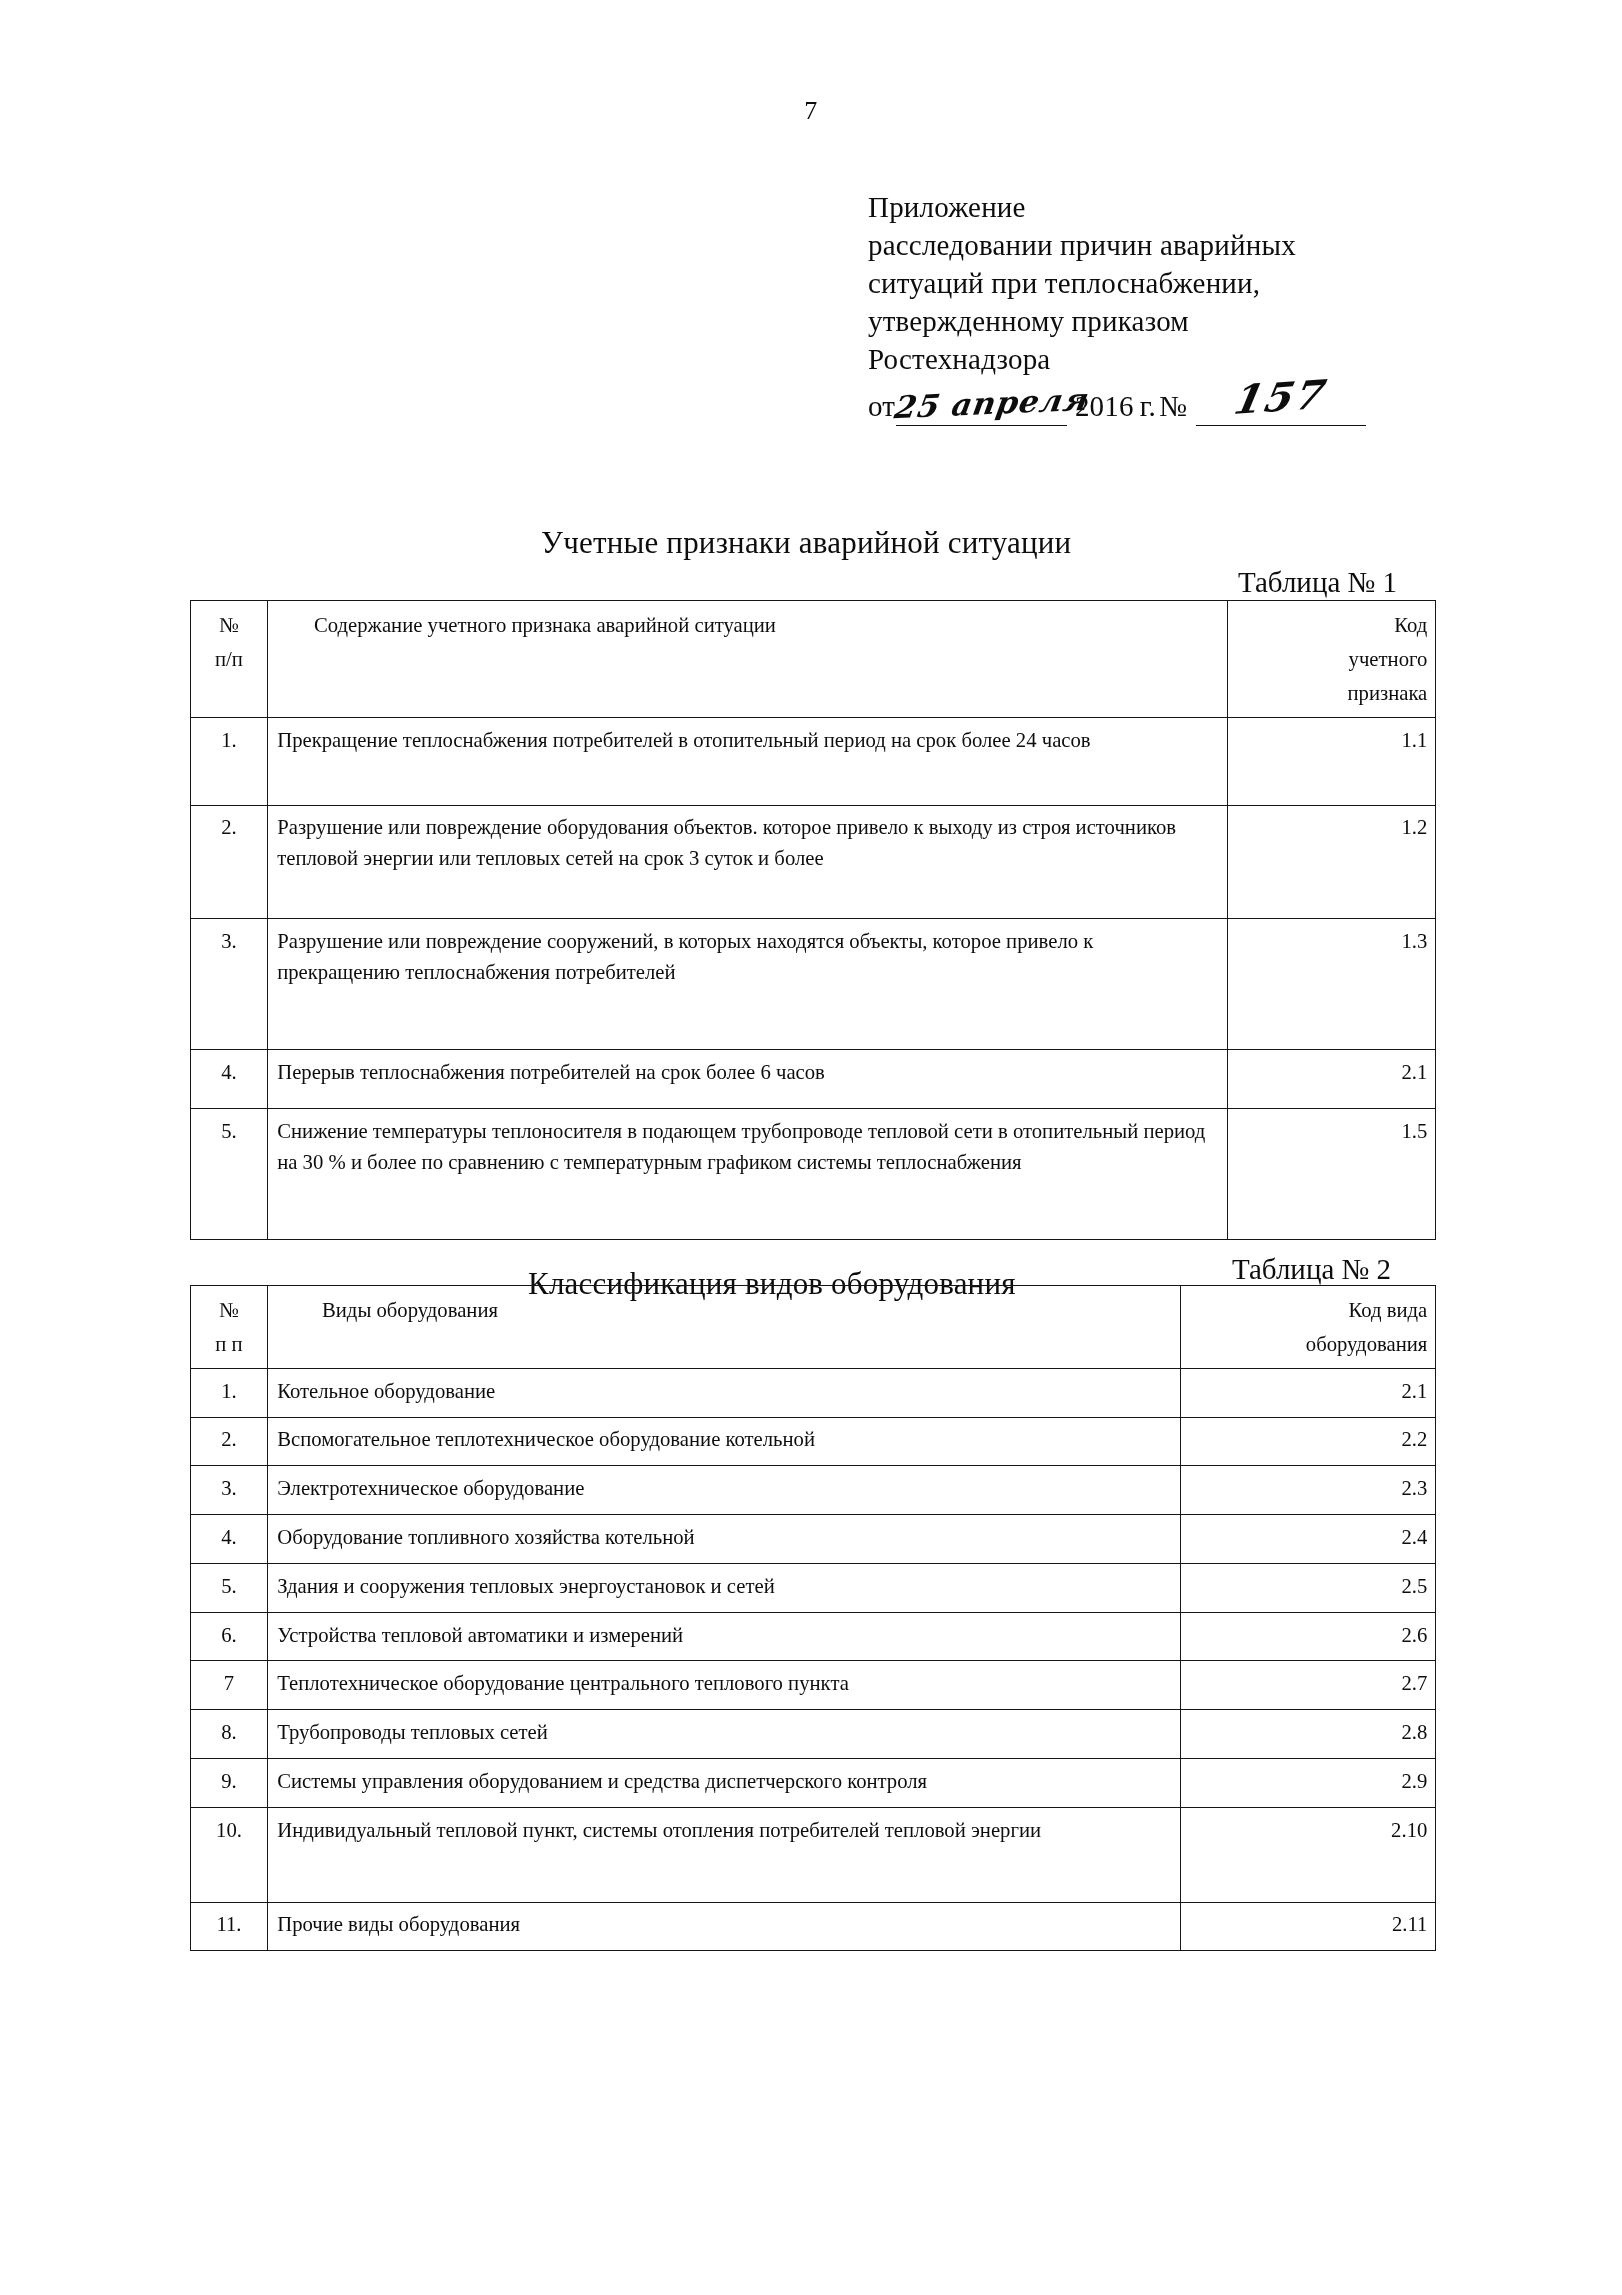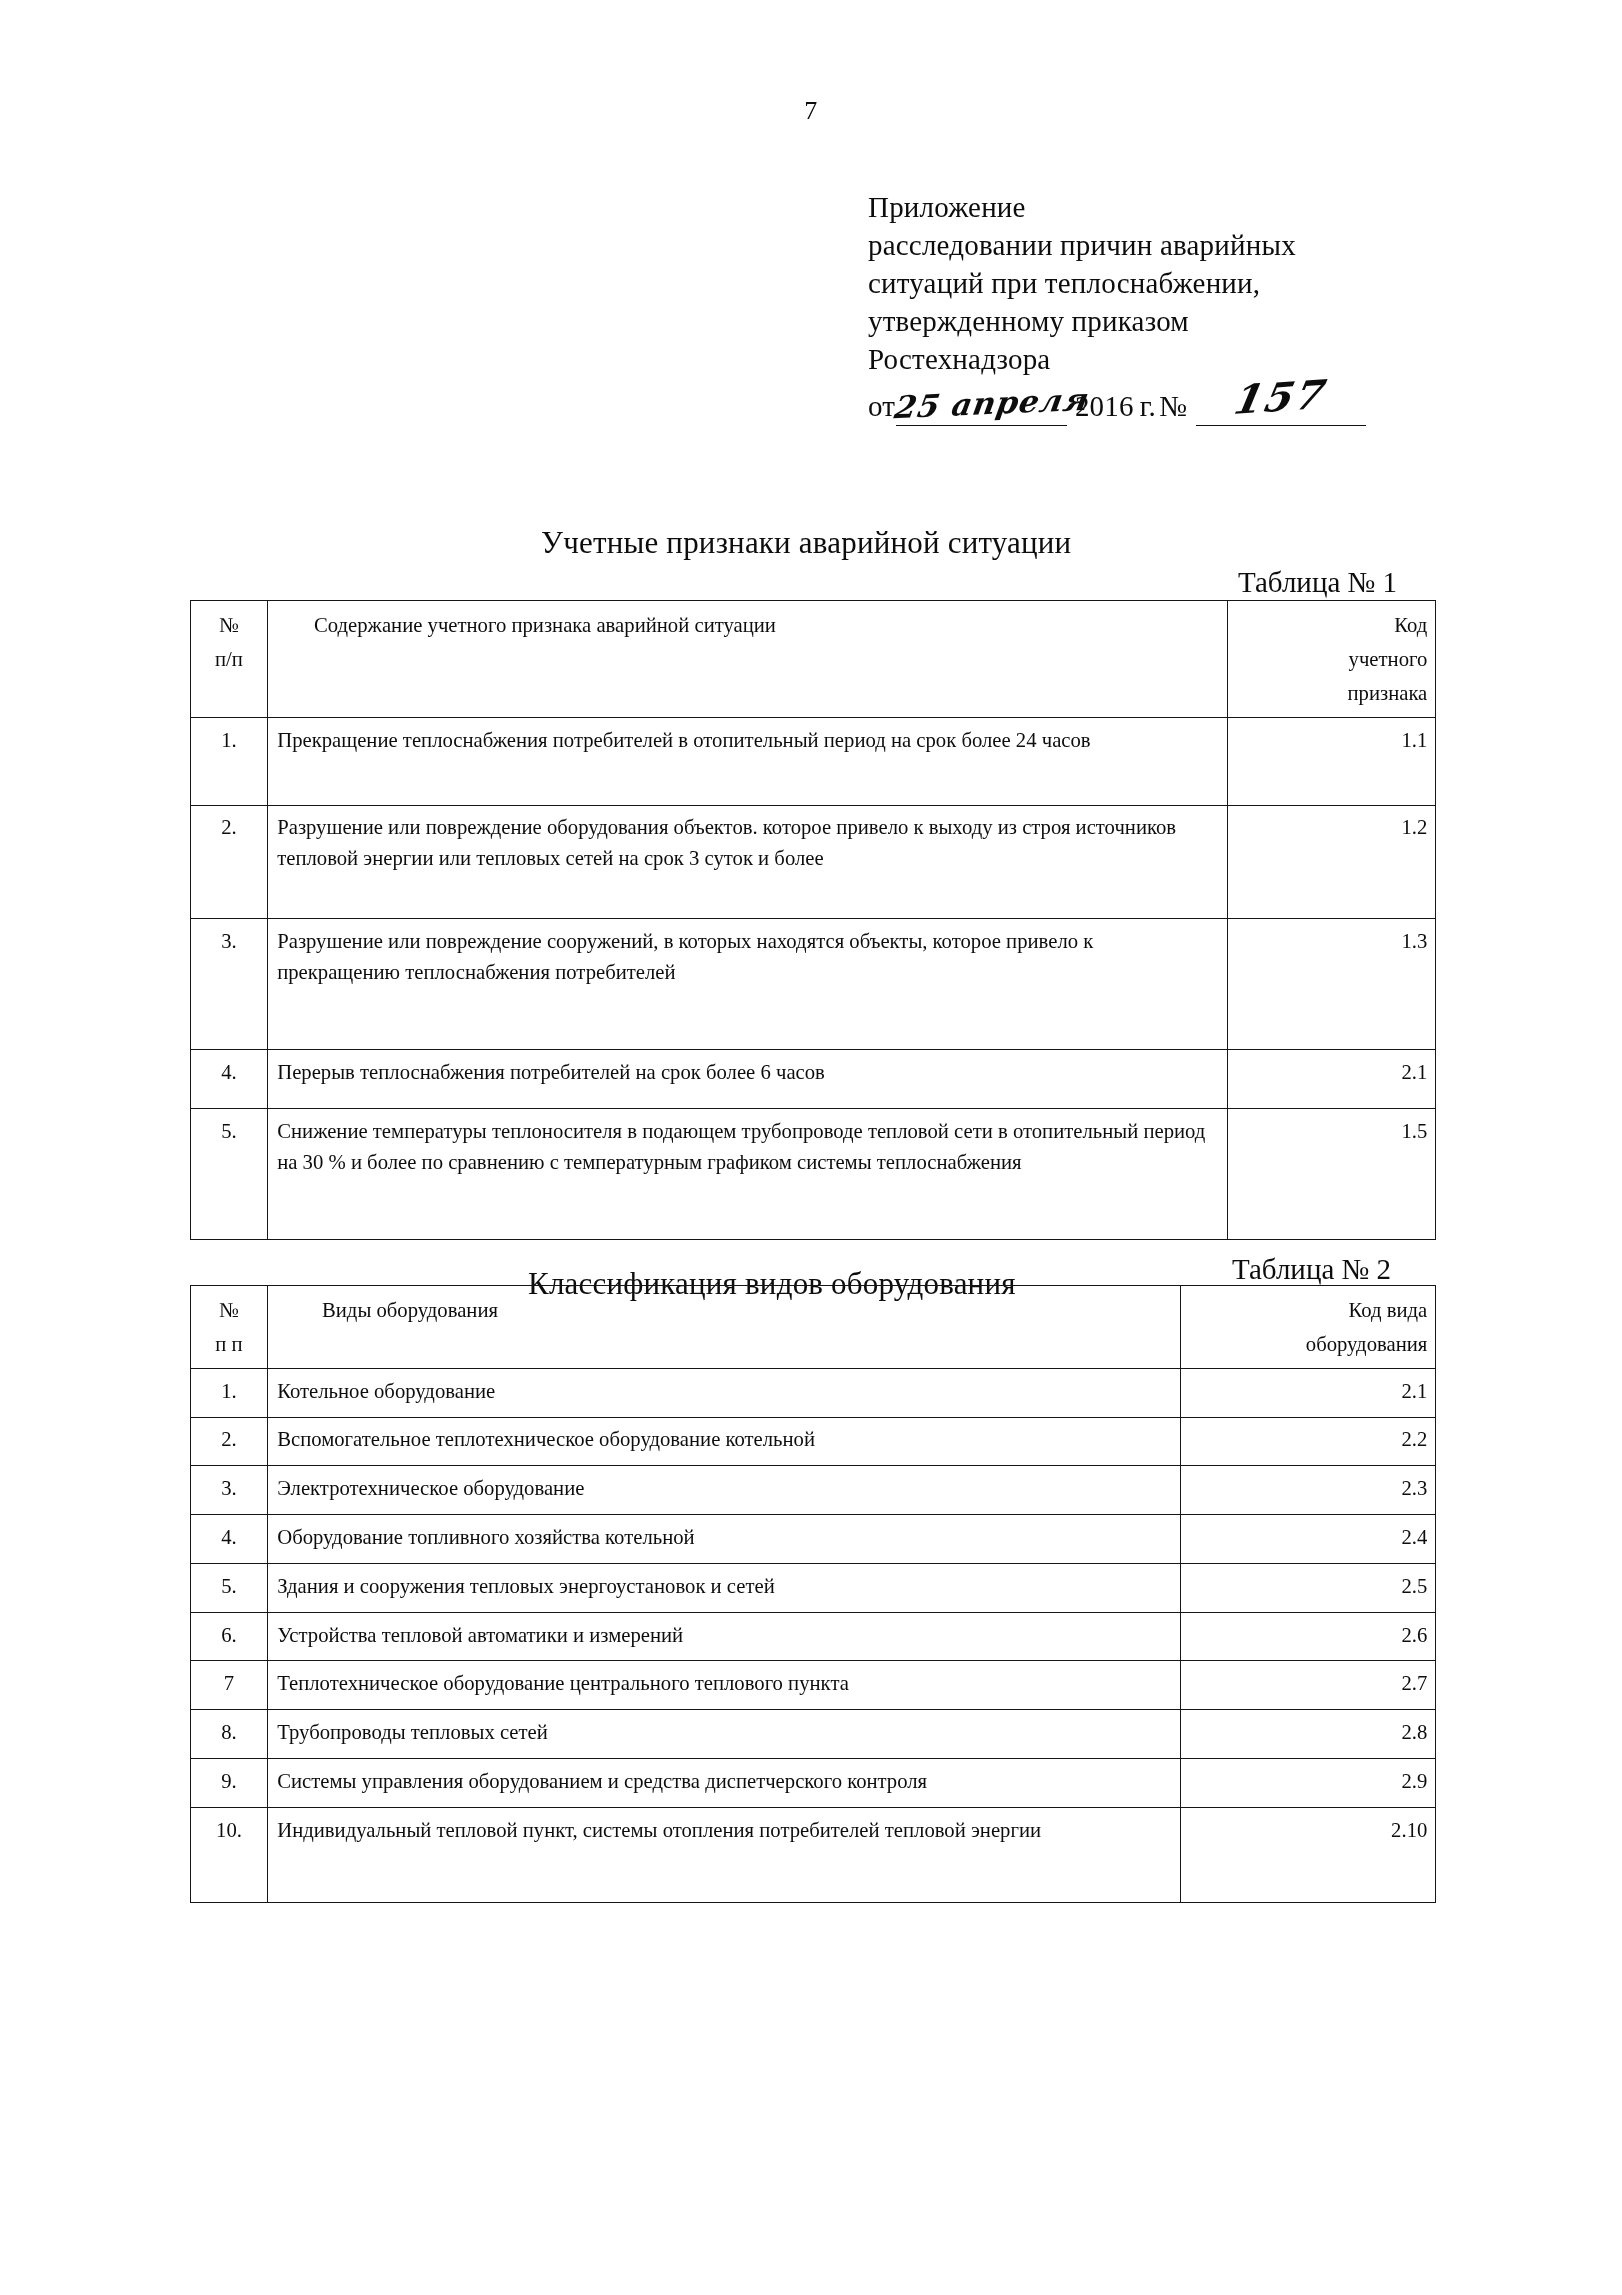--- a/index.html
+++ b/index.html
@@ -308,17 +308,22 @@
       <tr class="row-t2">
         <td class="c-num">9.</td>
         <td>Системы управления оборудованием и средства диспетчерского контроля</td>
         <td class="c-code">2.9</td>
       </tr>
       <tr class="row-t2-two">
         <td class="c-num">10.</td>
         <td>Индивидуальный тепловой пункт, системы отопления потребителей тепловой энергии</td>
         <td class="c-code">2.10</td>
       </tr>
+      <tr class="row-t2">
+        <td class="c-num">11.</td>
+        <td>Прочие виды оборудования</td>
+        <td class="c-code">2.11</td>
+      </tr>
     </tbody>
   </table>
 
 </div>
 
 
 </body></html>

